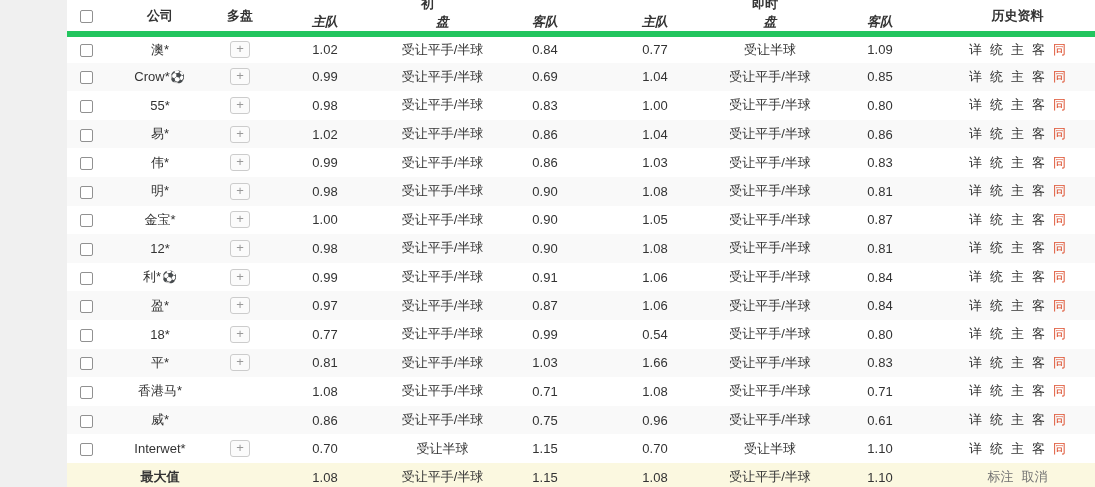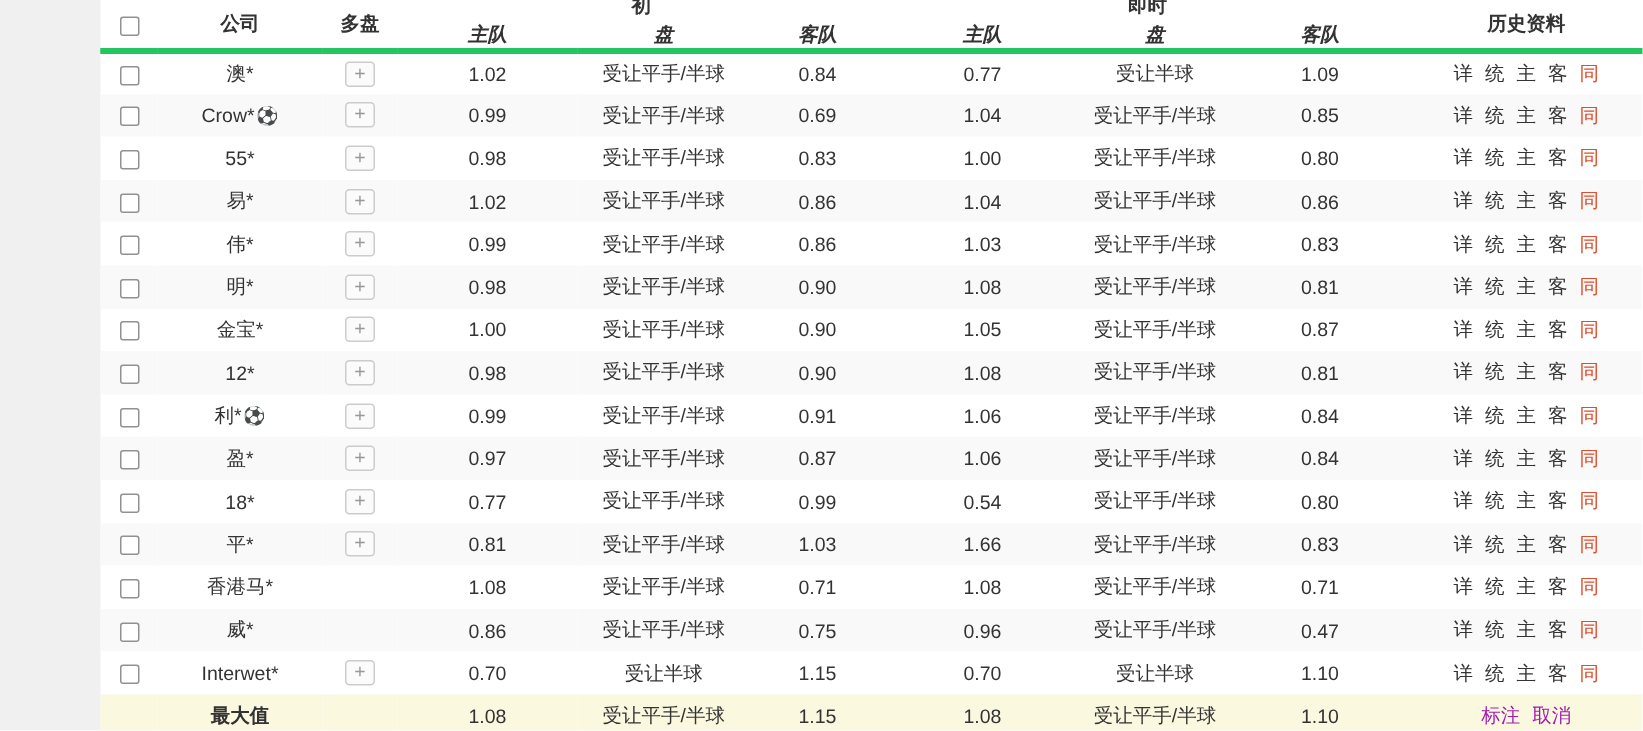--- a/index.html
+++ b/index.html
@@ -13,21 +13,21 @@
   .left-gutter {
     position: absolute; left: 0; top: 0; width: 67px; height: 487px;
     background: #f0f0f0;
   }
   table.odds {
     position: absolute; left: 67px; top: 0;
     width: 1028px; border-collapse: collapse; table-layout: fixed;
     font-size: 13px;
   }
   thead th { font-weight: bold; text-align: center; padding: 0; color: #333; }
-  thead { border-bottom: 4px solid #22c55e; }
+  thead { border-bottom: 6px solid #22c55e; }
   tr.group-row th { height: 13px; }
   tr.group-row th.group-label { position: relative; overflow: hidden; }
   tr.group-row th.group-label span {
     position: absolute; top: -5px; left: 0; right: 0; text-align: center;
   }
   tr.sub-row th { height: 21px; vertical-align: middle; font-style: italic; }
   th.rowspan2 { vertical-align: middle; }
   tbody td { height: 28.6px; text-align: center; vertical-align: middle; padding: 0; }
   tbody tr:nth-child(even) { background: #f9f9f9; }
   tbody tr.footer-row { background: #fbf8e0; }
@@ -40,21 +40,21 @@
   .plus-btn {
     display: inline-block; width: 20px; height: 17px; line-height: 14px;
     border: 1px solid #ccc; border-radius: 3px; background: #fbfbfb;
     color: #999; font-size: 13px; text-align: center; cursor: pointer;
     user-select: none;
   }
   .ball { font-size: 12px; margin-left: 1px; }
   td.hist, th.hist { }
   .hl { color: #333; text-decoration: none; margin: 0 4px; cursor: pointer; }
   .hl.red { color: #dd4f2e; }
-  .fact { color: #a21caf; margin: 0 3px; cursor: pointer; text-decoration: none; text-align: right; }
+  .fact { color: #737373; margin: 0 3px; cursor: pointer; text-decoration: none; text-align: right; }
 </style>
 </head>
 <body>
 
 <div class="left-gutter"></div>
 
 <table class="odds">
   <colgroup>
     <col style="width:38px">
       <col style="width:110px">
@@ -320,21 +320,21 @@
     </td>
     <td><span>威*</span></td>
     <td>
       <span class="plus-btn" style="visibility: hidden;">+</span>
     </td>
     <td>0.86</td>
     <td>受让平手/半球</td>
     <td>0.75</td>
     <td>0.96</td>
     <td>受让平手/半球</td>
-    <td>0.47</td>
+    <td>0.61</td>
     <td class="hist"><a class="hl">详</a><a class="hl">统</a><a class="hl">主</a><a class="hl">客</a><a class="hl red">同</a></td>
   </tr>
 
   <tr>
     <td>
       <input type="checkbox" class="cb" style="">
     </td>
     <td><span>Interwet*</span></td>
     <td>
       <span class="plus-btn">+</span>

